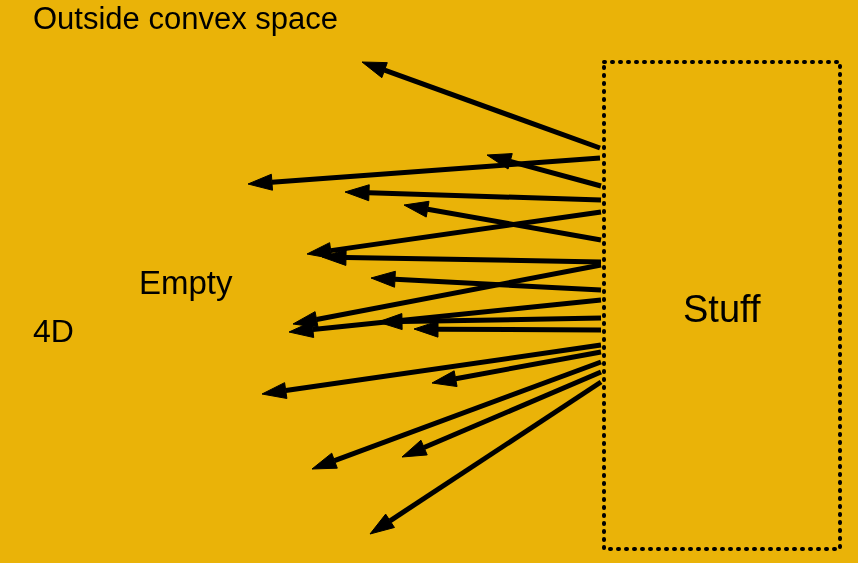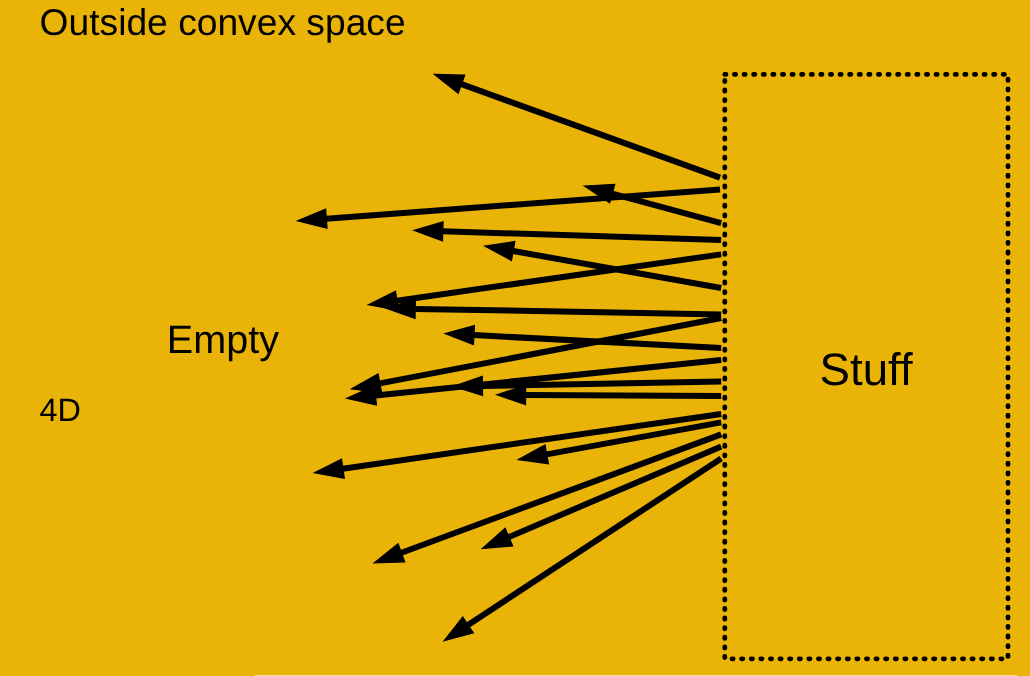--- a/index.html
+++ b/index.html
@@ -35,22 +35,21 @@
     font-size: 31px;
   }
   #empty-label {
     left: 139px;
     top: 266px;
     font-size: 33px;
   }
   #fourd-label {
     left: 33px;
     top: 315px;
-    font-size: 27px;
-    margin-top: 14px;
+    font-size: 32px;
   }
   #stuff-label {
     left: 683px;
     top: 290px;
     font-size: 38px;
   }
 </style>
 </head>
 <body>
 

